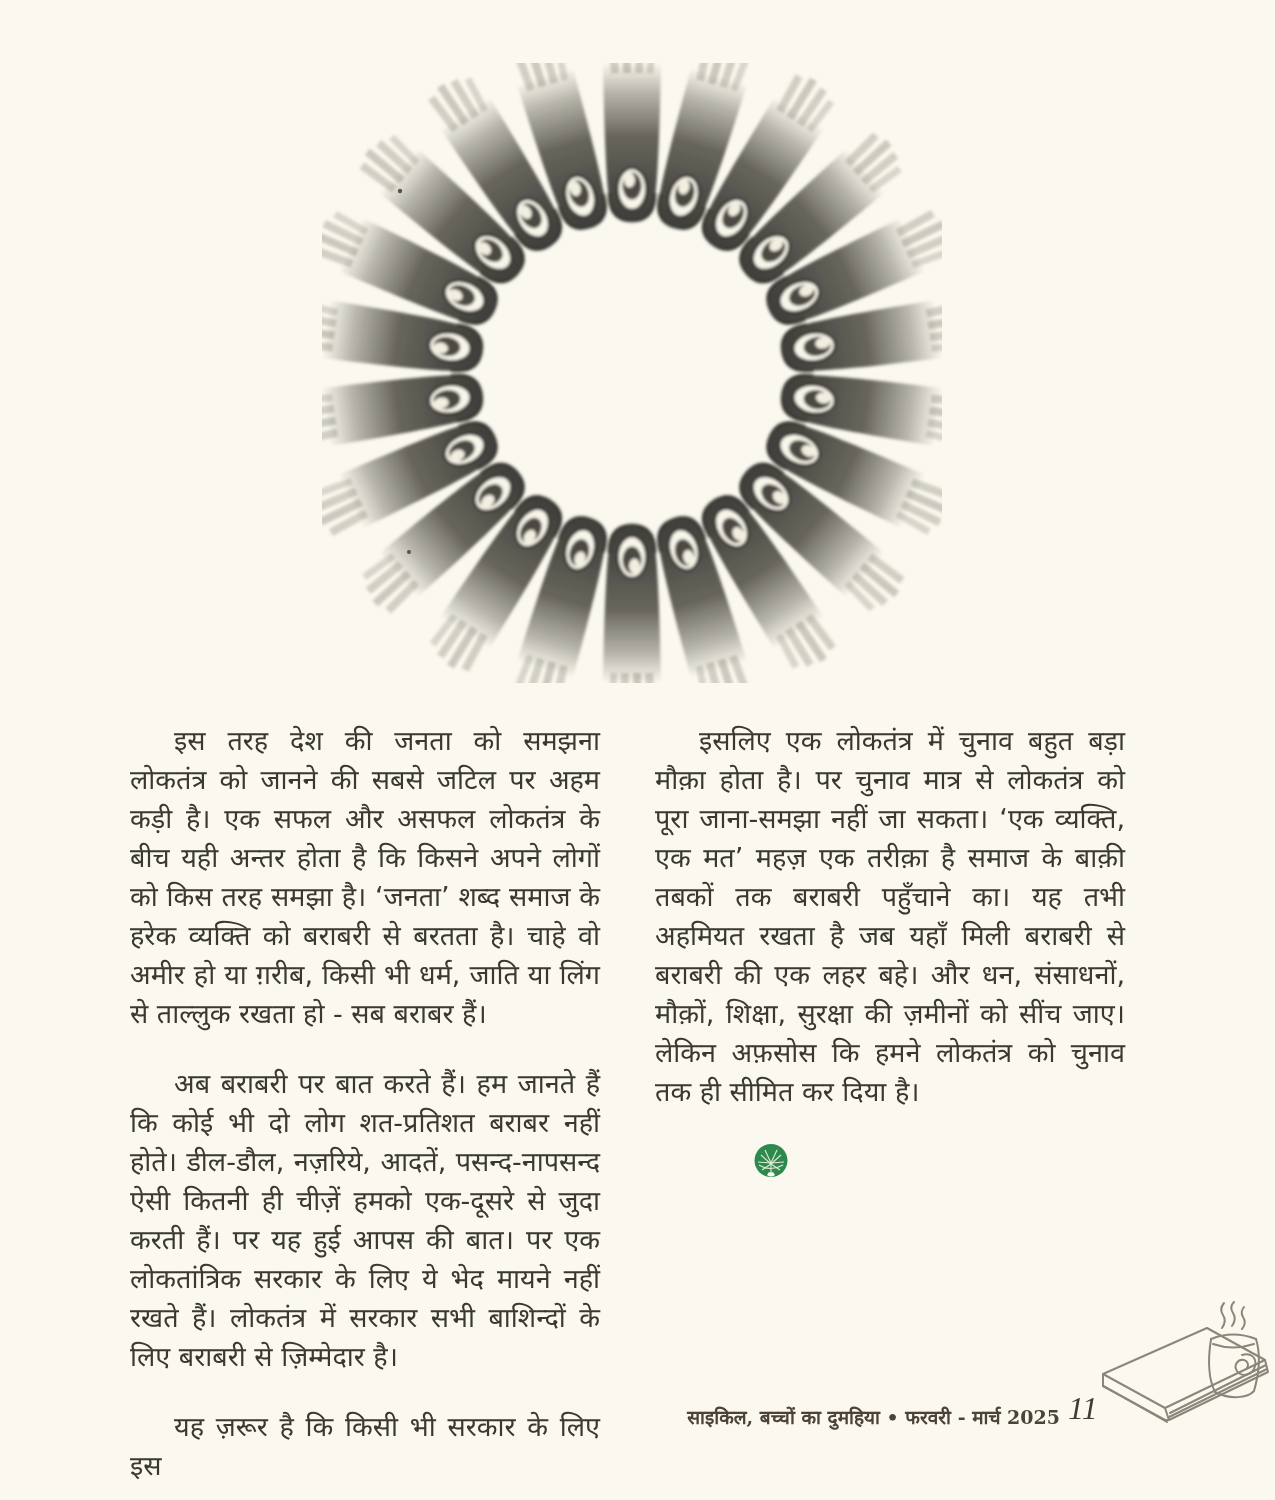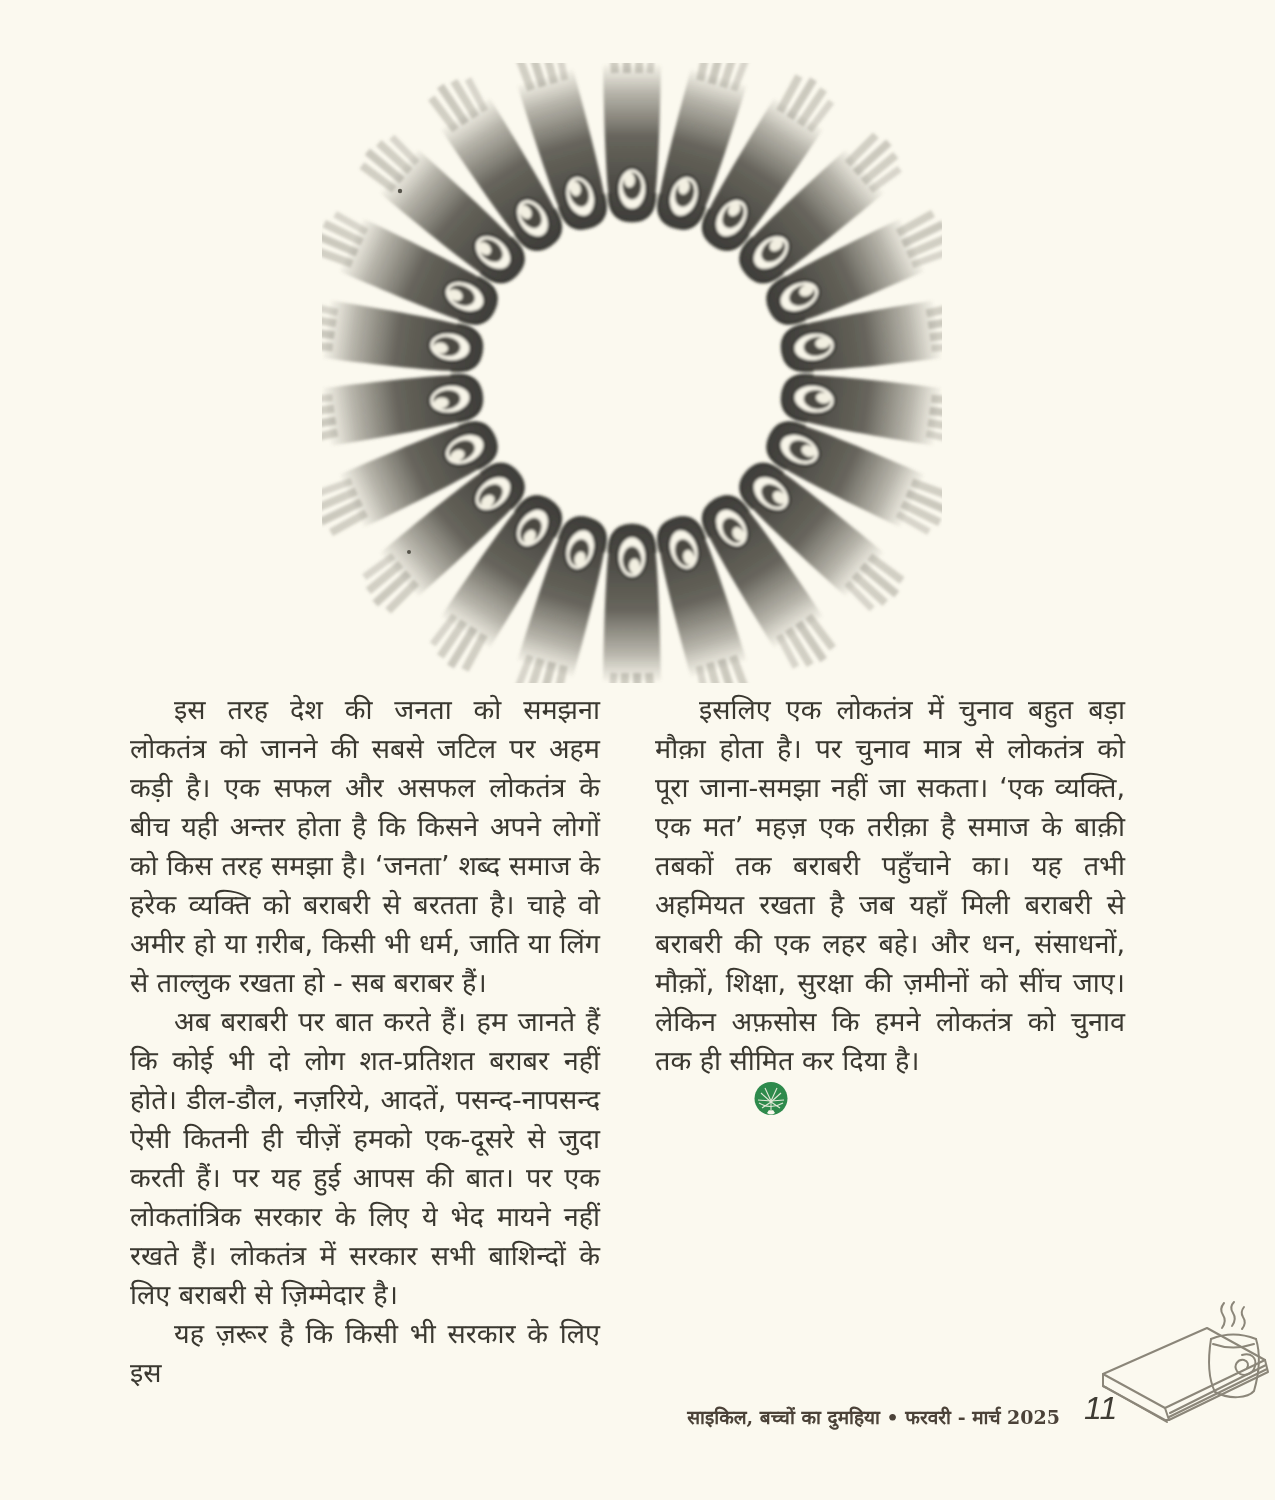--- a/index.html
+++ b/index.html
@@ -21,36 +21,36 @@
   
   .article{
     position:absolute;left:130px;top:690px;width:995px;
     display:flex;gap:55px;
     color:#3a3830;
     font-size:27px;line-height:39px;
     text-align:justify;
   }
   .article .col{flex:0 0 470px;width:470px;}
   .article p{margin:0;padding:0;}
-  .article p.indent{text-indent:44px;}
+  .article p.indent{text-indent:44px;margin-top:31px;}
   .endlogo{
     display:inline-block;width:36px;height:36px;
     vertical-align:-8px;margin-left:10px;
   }
   
   .footer-line{
     position:absolute;top:1404px;right:215px;
     font-family:"DejaVu Serif",serif;
     font-weight:700;font-size:19px;color:#4b4238;
     white-space:nowrap;
   }
   .page-number{
     position:absolute;top:1390px;left:1068px;
-    font-family:Liberation Sans, sans-serif;
-    font-style:italic;font-size:32px;color:#3f3c34;margin-left:16px;
+    font-family:Liberation Serif, serif;
+    font-style:italic;font-size:32px;color:#3f3c34;
   }
   .book-illustration{
     position:absolute;left:1095px;top:1298px;width:180px;height:162px;
   }
 </style>
 </head>
 <body>
 
 <div class="page">
 

